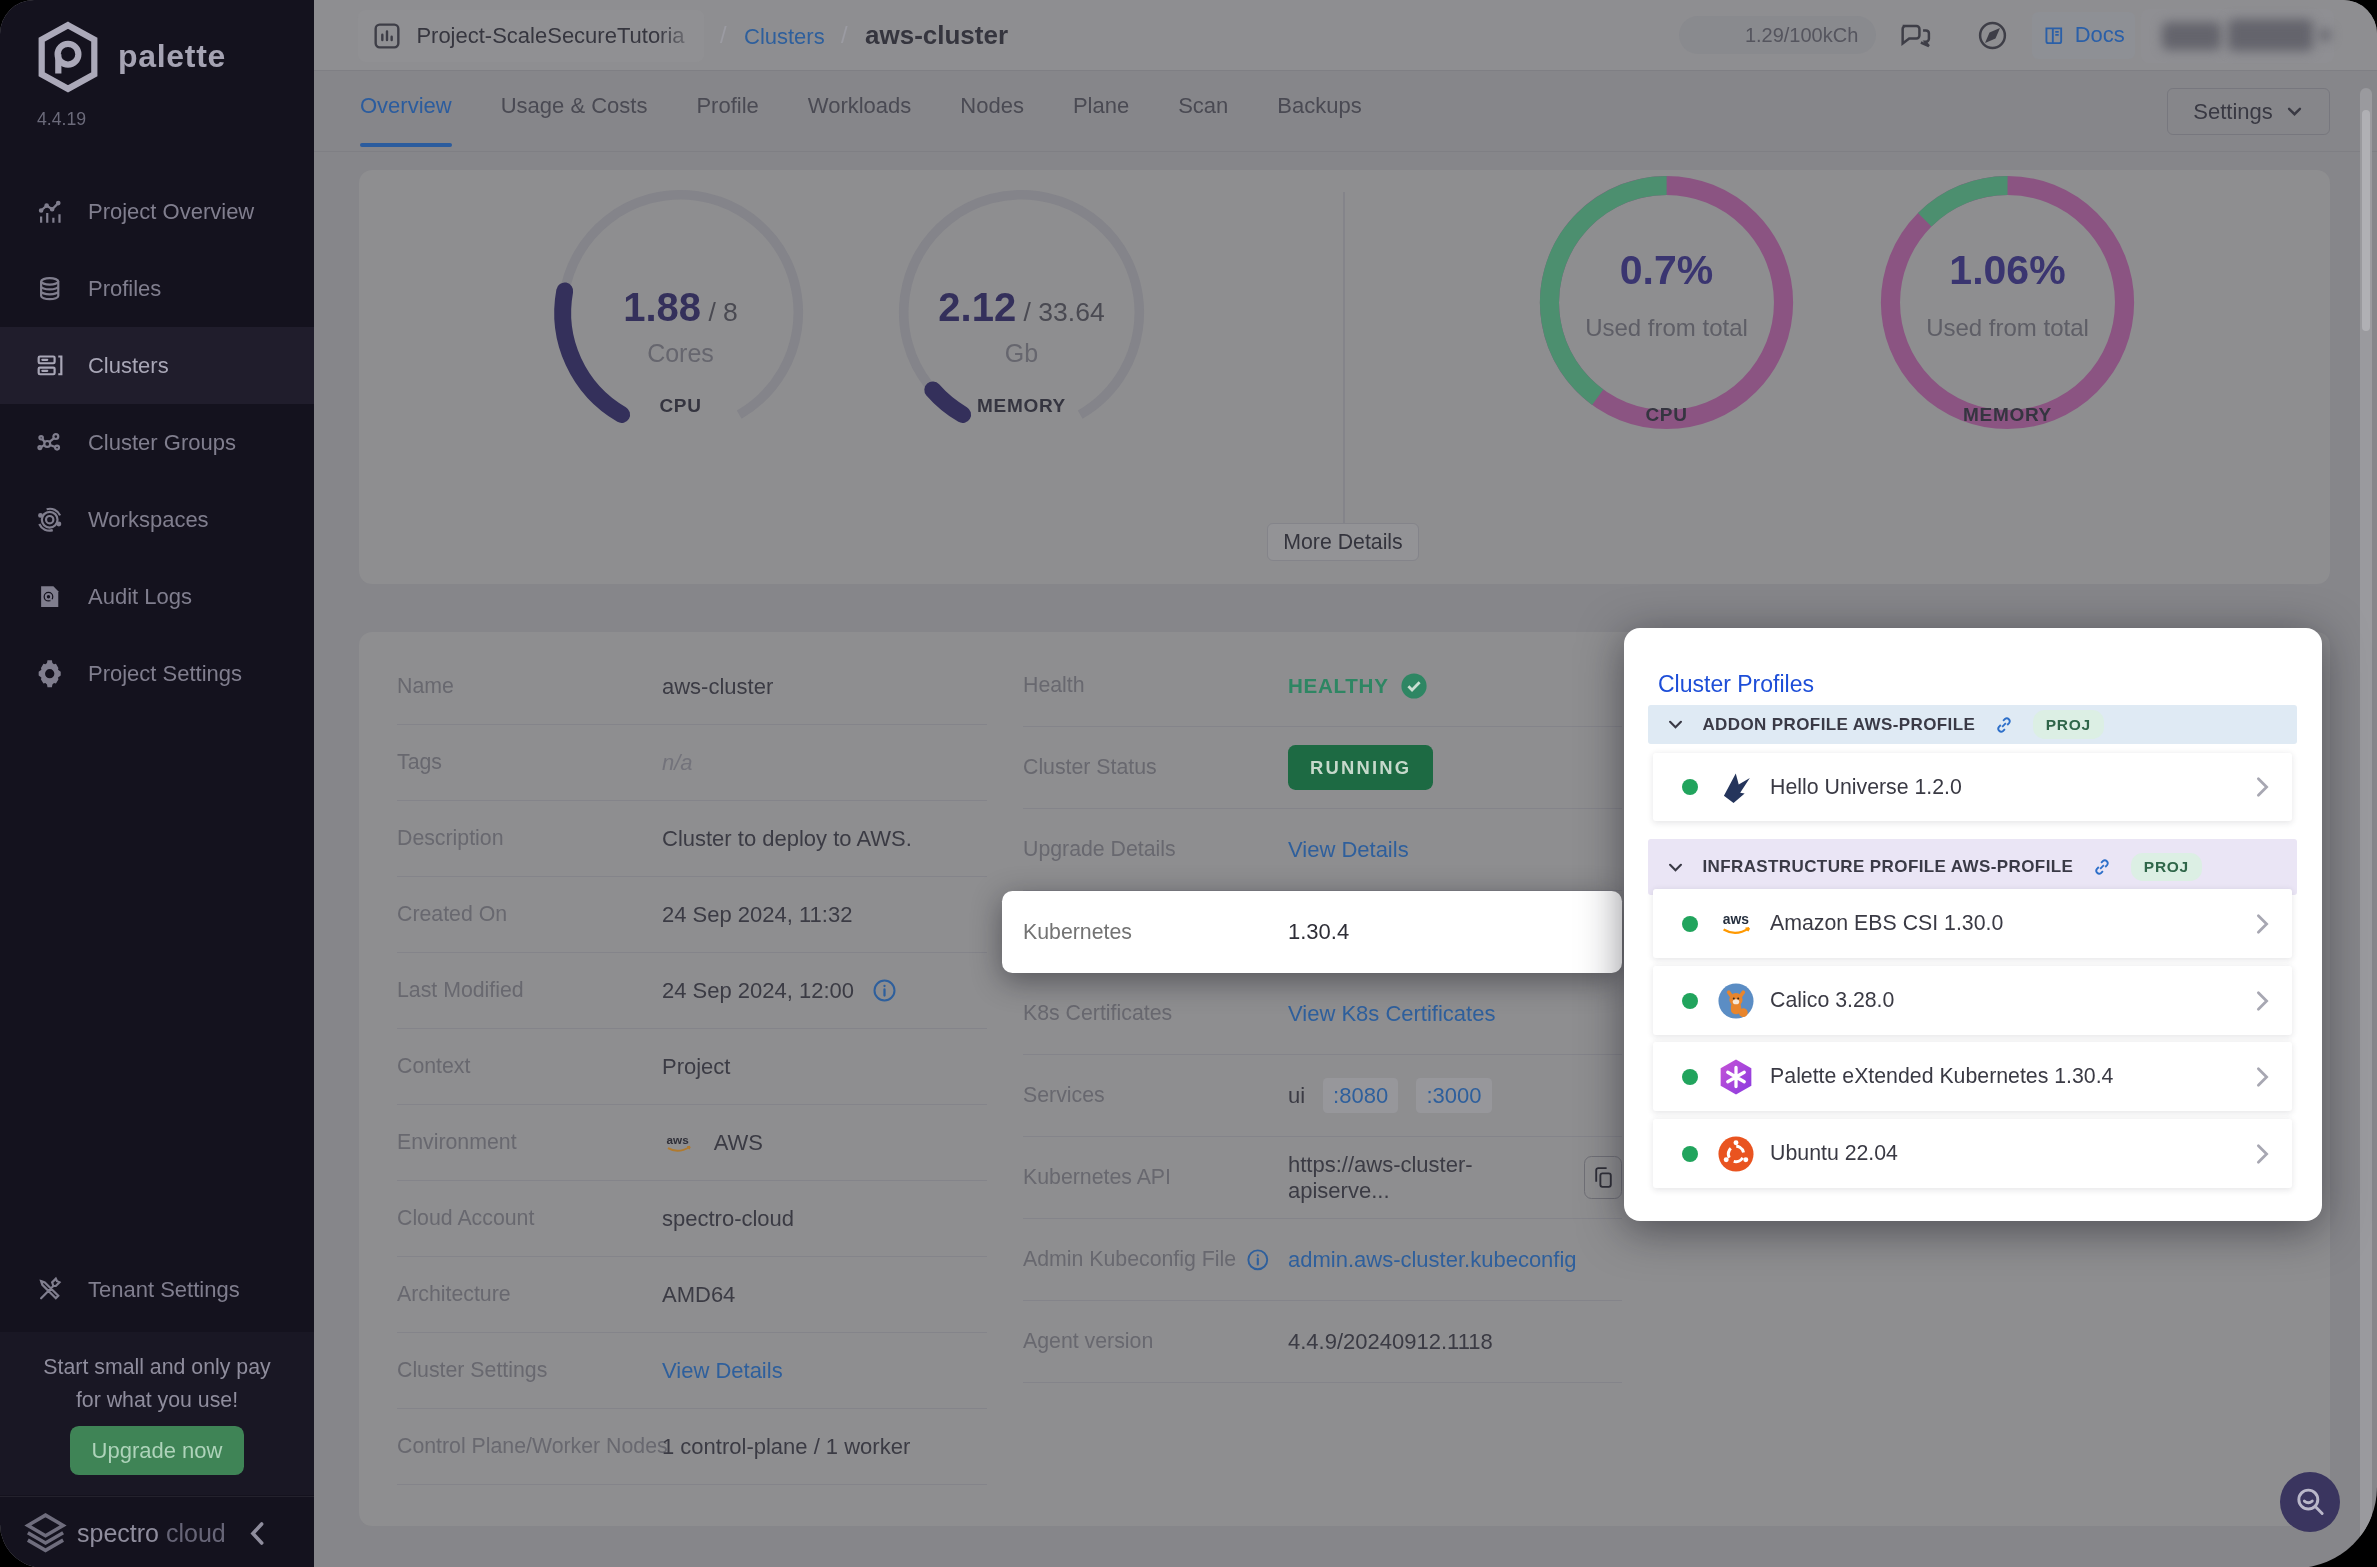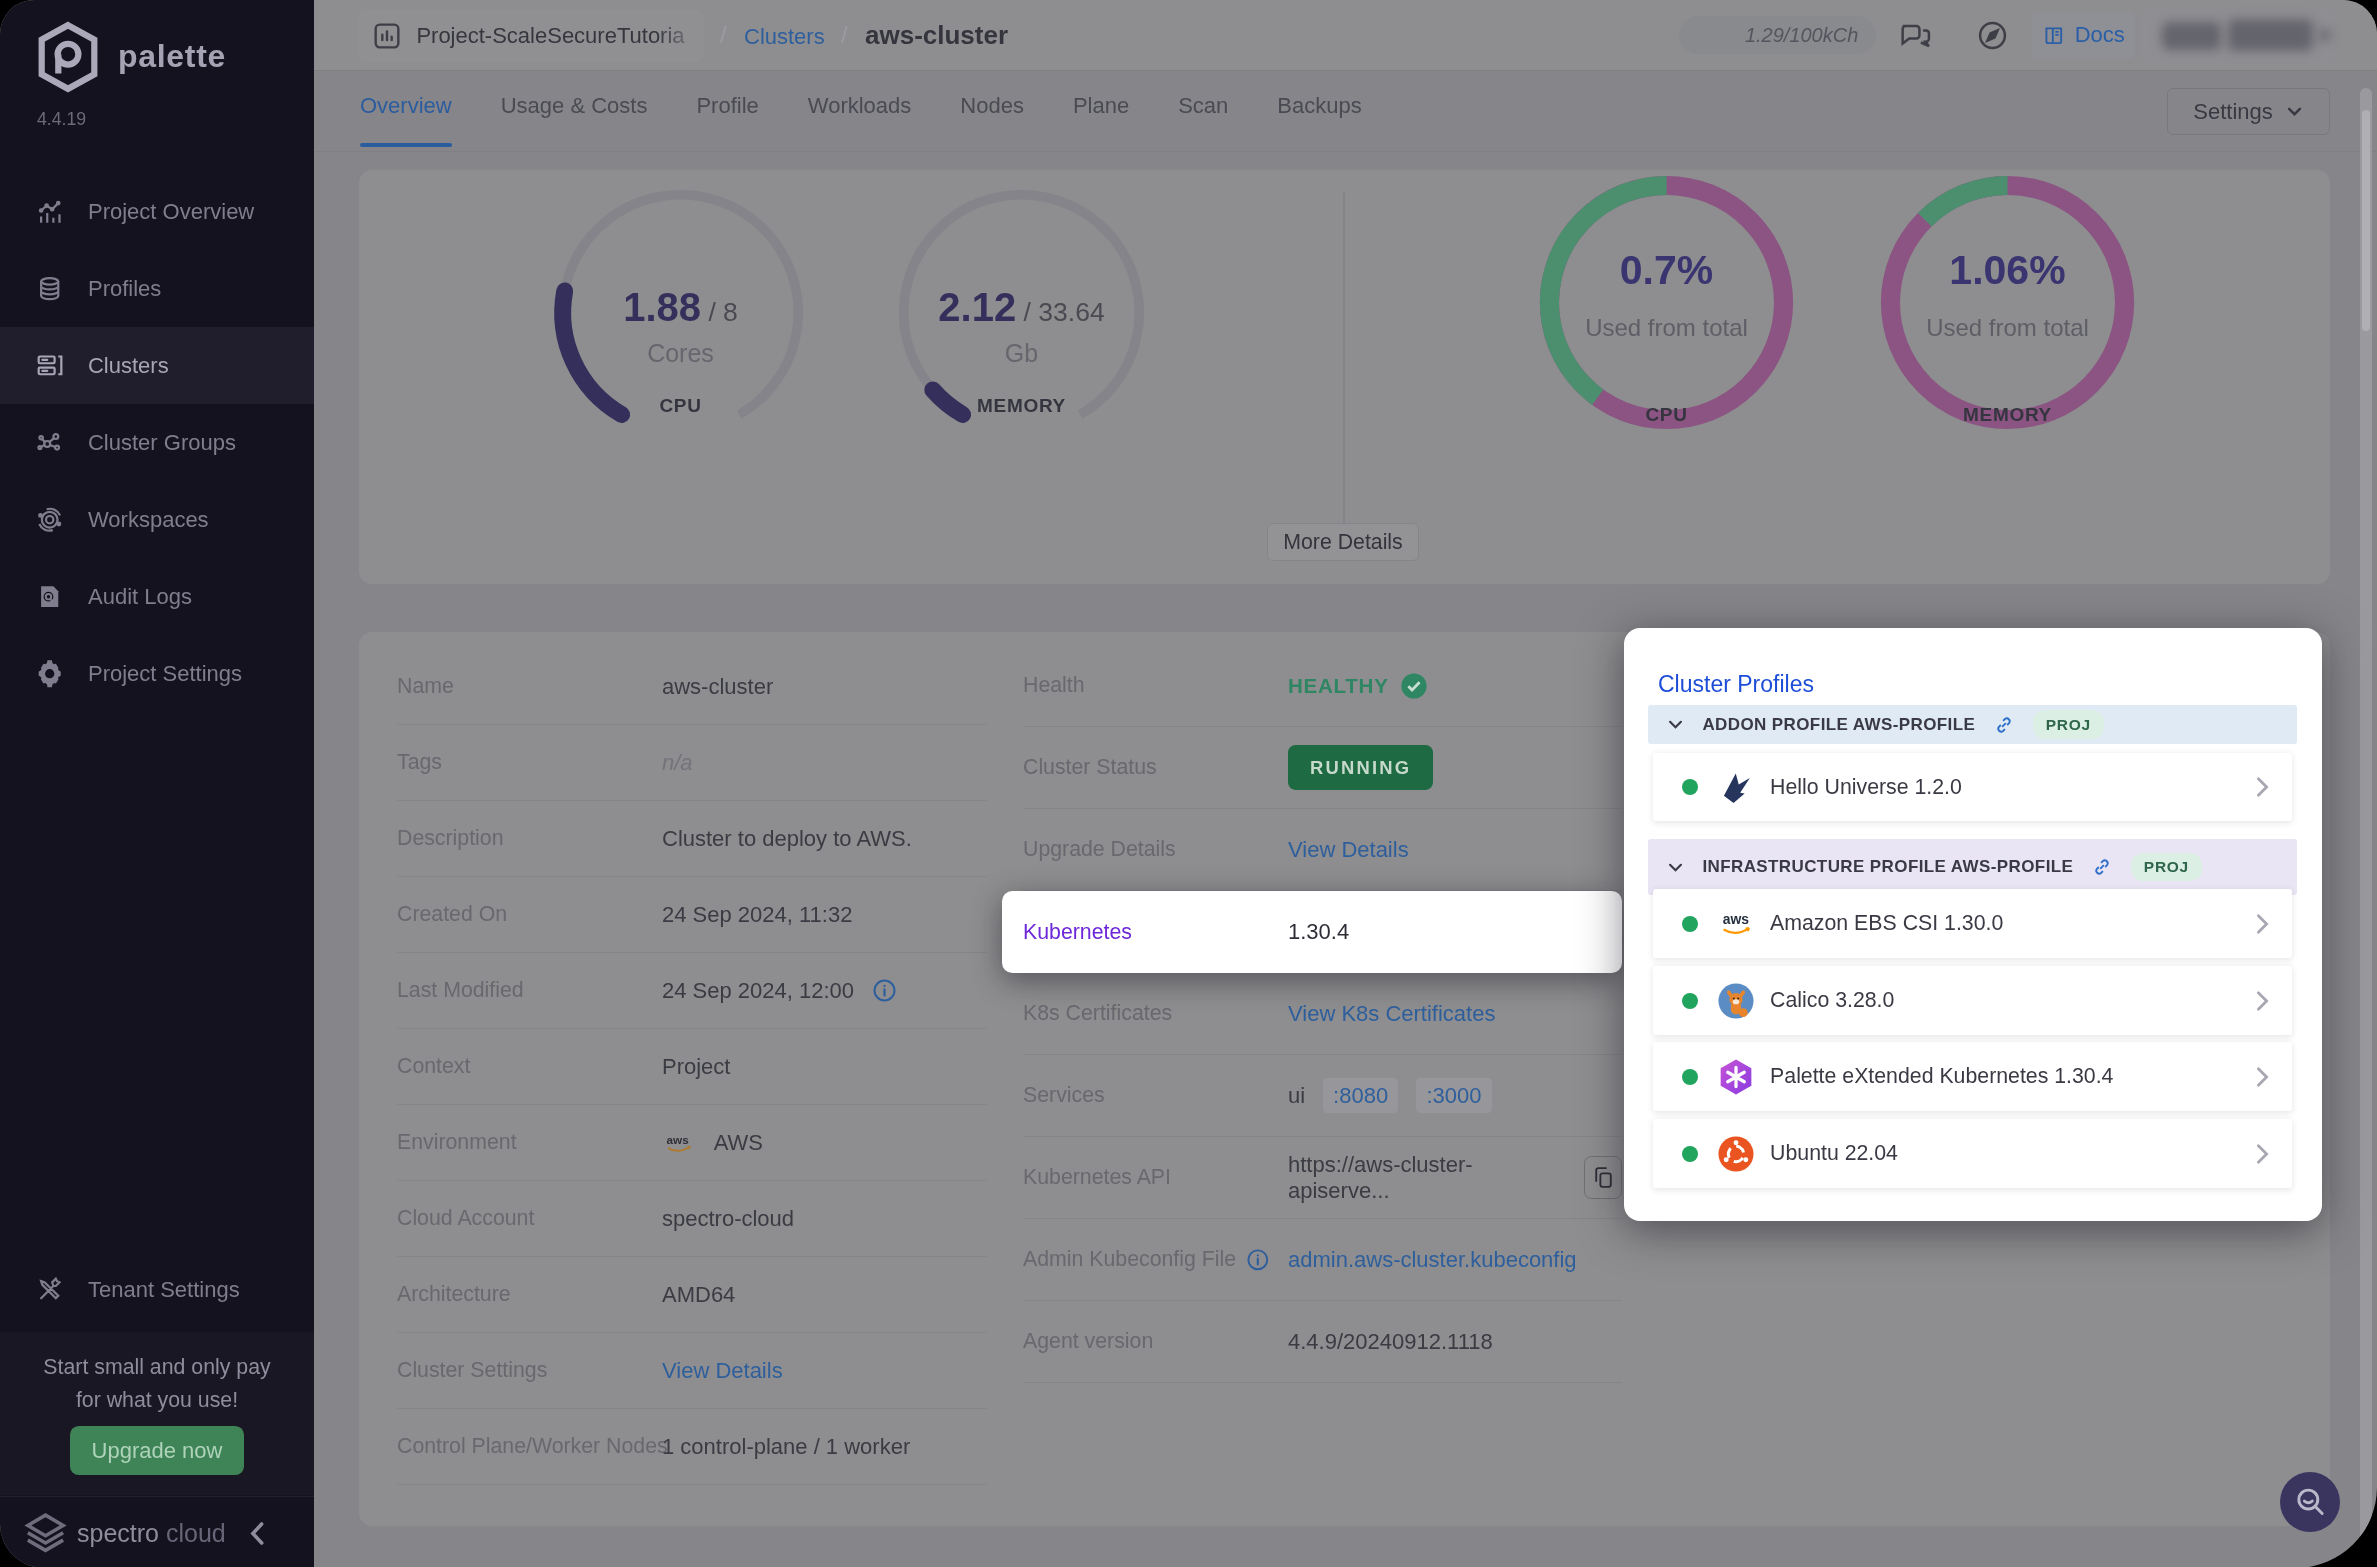--- a/index.html
+++ b/index.html
@@ -33,21 +33,21 @@
 
   
   .topbar{position:absolute;left:314px;top:0;width:2064px;height:71px;background:#8E8E91;border-bottom:1.5px solid #7F7F84;}
   .projbox{position:absolute;left:44px;top:10.3px;width:346px;height:52px;background:#909093;border-radius:7.4px;display:flex;align-items:center;gap:13.2px;padding:0 13.2px;overflow:hidden;cursor:pointer;}
   .projbox::after{content:"";position:absolute;right:0;top:0;width:47px;height:100%;background:linear-gradient(to right,rgba(144,144,147,0),#909093);}
   .projname{font-size:22px;color:#36363F;white-space:nowrap;}
   .bc-sep{position:absolute;top:22px;font-size:23.6px;color:#9B9BA2;}
   .bc-link{position:absolute;top:23.6px;font-size:22px;color:var(--blue);cursor:pointer;}
   .bc-cur{position:absolute;top:20px;font-size:26px;font-weight:700;color:#35353E;}
   .pill{position:absolute;left:1365px;top:16px;width:197px;height:38px;border-radius:19px;background:#898A8E;
-    display:flex;align-items:center;justify-content:flex-end;padding-right:17.7px;font-size:20px;color:#55555E;font-style:italic;}
+    display:flex;align-items:center;justify-content:flex-end;padding-right:17.7px;font-size:20px;color:#55555E;}
   .iconbtn{position:absolute;top:17.7px;width:35px;height:35px;background:none;border:none;cursor:pointer;}
   .docsbtn{position:absolute;left:1718px;top:11.8px;width:103px;height:47px;border-radius:5.9px;background:#8E9095;border:none;
     display:flex;align-items:center;justify-content:center;gap:8.8px;color:#2A5FA8;font-size:22px;font-family:inherit;cursor:pointer;}
   .acct-bg{position:absolute;left:1827px;top:8.8px;width:193px;height:54px;border-radius:7.4px;background:#8F8F93;}
   .blurblob{position:absolute;background:#64646C;border-radius:5.9px;filter:blur(5.2px);}
 
   
   .tabsrow{position:absolute;left:314px;top:71px;width:2064px;height:81px;background:#86868A;border-bottom:1.5px solid #7F7F84;}
   .tabs{position:absolute;left:46px;top:22px;display:flex;gap:49px;}
   .tab{position:relative;font-size:22px;color:#4A4A53;height:29.4px;cursor:pointer;white-space:nowrap;}
@@ -83,21 +83,21 @@
   .dlabel{width:265px;flex:0 0 265px;font-size:21.3px;color:#68686F;white-space:nowrap;display:flex;align-items:center;gap:10.3px;}
   .dvalue{font-size:22px;color:#3B3B44;display:flex;align-items:center;gap:17.7px;}
   .muted{color:#73737B;font-style:italic;}
   .link{color:var(--blue);cursor:pointer;}
   .healthy{color:var(--green);font-weight:700;letter-spacing:0.7px;font-size:20.6px;display:flex;align-items:center;gap:11.8px;}
   .runbadge{background:var(--running);color:#C6D9CB;font-size:18.4px;font-weight:700;letter-spacing:2.2px;border-radius:7.4px;padding:11.8px 22px;}
   .chip{background:#97979B;border-radius:4.4px;padding:4.4px 10.3px;color:var(--blue);cursor:pointer;}
   .copybtn{width:38px;height:43px;border-radius:7.4px;border:1.5px solid #6F6F76;background:none;cursor:pointer;display:flex;align-items:center;justify-content:center;margin-left:11.8px;}
   .spotlight{background:#FFFFFF;z-index:60;border-radius:10.3px;box-shadow:0 7.4px 29.4px rgba(15,15,25,.45);
     margin-left:-20.6px;padding-left:20.6px;border-bottom:none !important;}
-  .spotlight .dlabel{color:#6d28d9;}
+  .spotlight .dlabel{color:#737373;}
   .spotlight .dvalue{color:#2E2E37;}
 
   
   .panel{position:absolute;left:1624px;top:628px;width:698px;height:593px;background:#FFFFFF;border-radius:16px;
     box-shadow:0 8.8px 44px rgba(15,15,25,.5);z-index:60;}
   .ptitle{position:absolute;left:34px;top:43px;font-size:23px;color:#1d4ed8;}
   .phead{position:absolute;left:24px;width:649px;height:39px;border-radius:2.9px;display:flex;align-items:center;gap:17.7px;padding:0 17.7px;cursor:pointer;}
   .phead.blue{background:#DFEAF4;}
   .phead.purple{background:#EAE5F5;}
   .phead-label{font-size:17px;font-weight:700;color:#3A3A46;letter-spacing:0.4px;}

